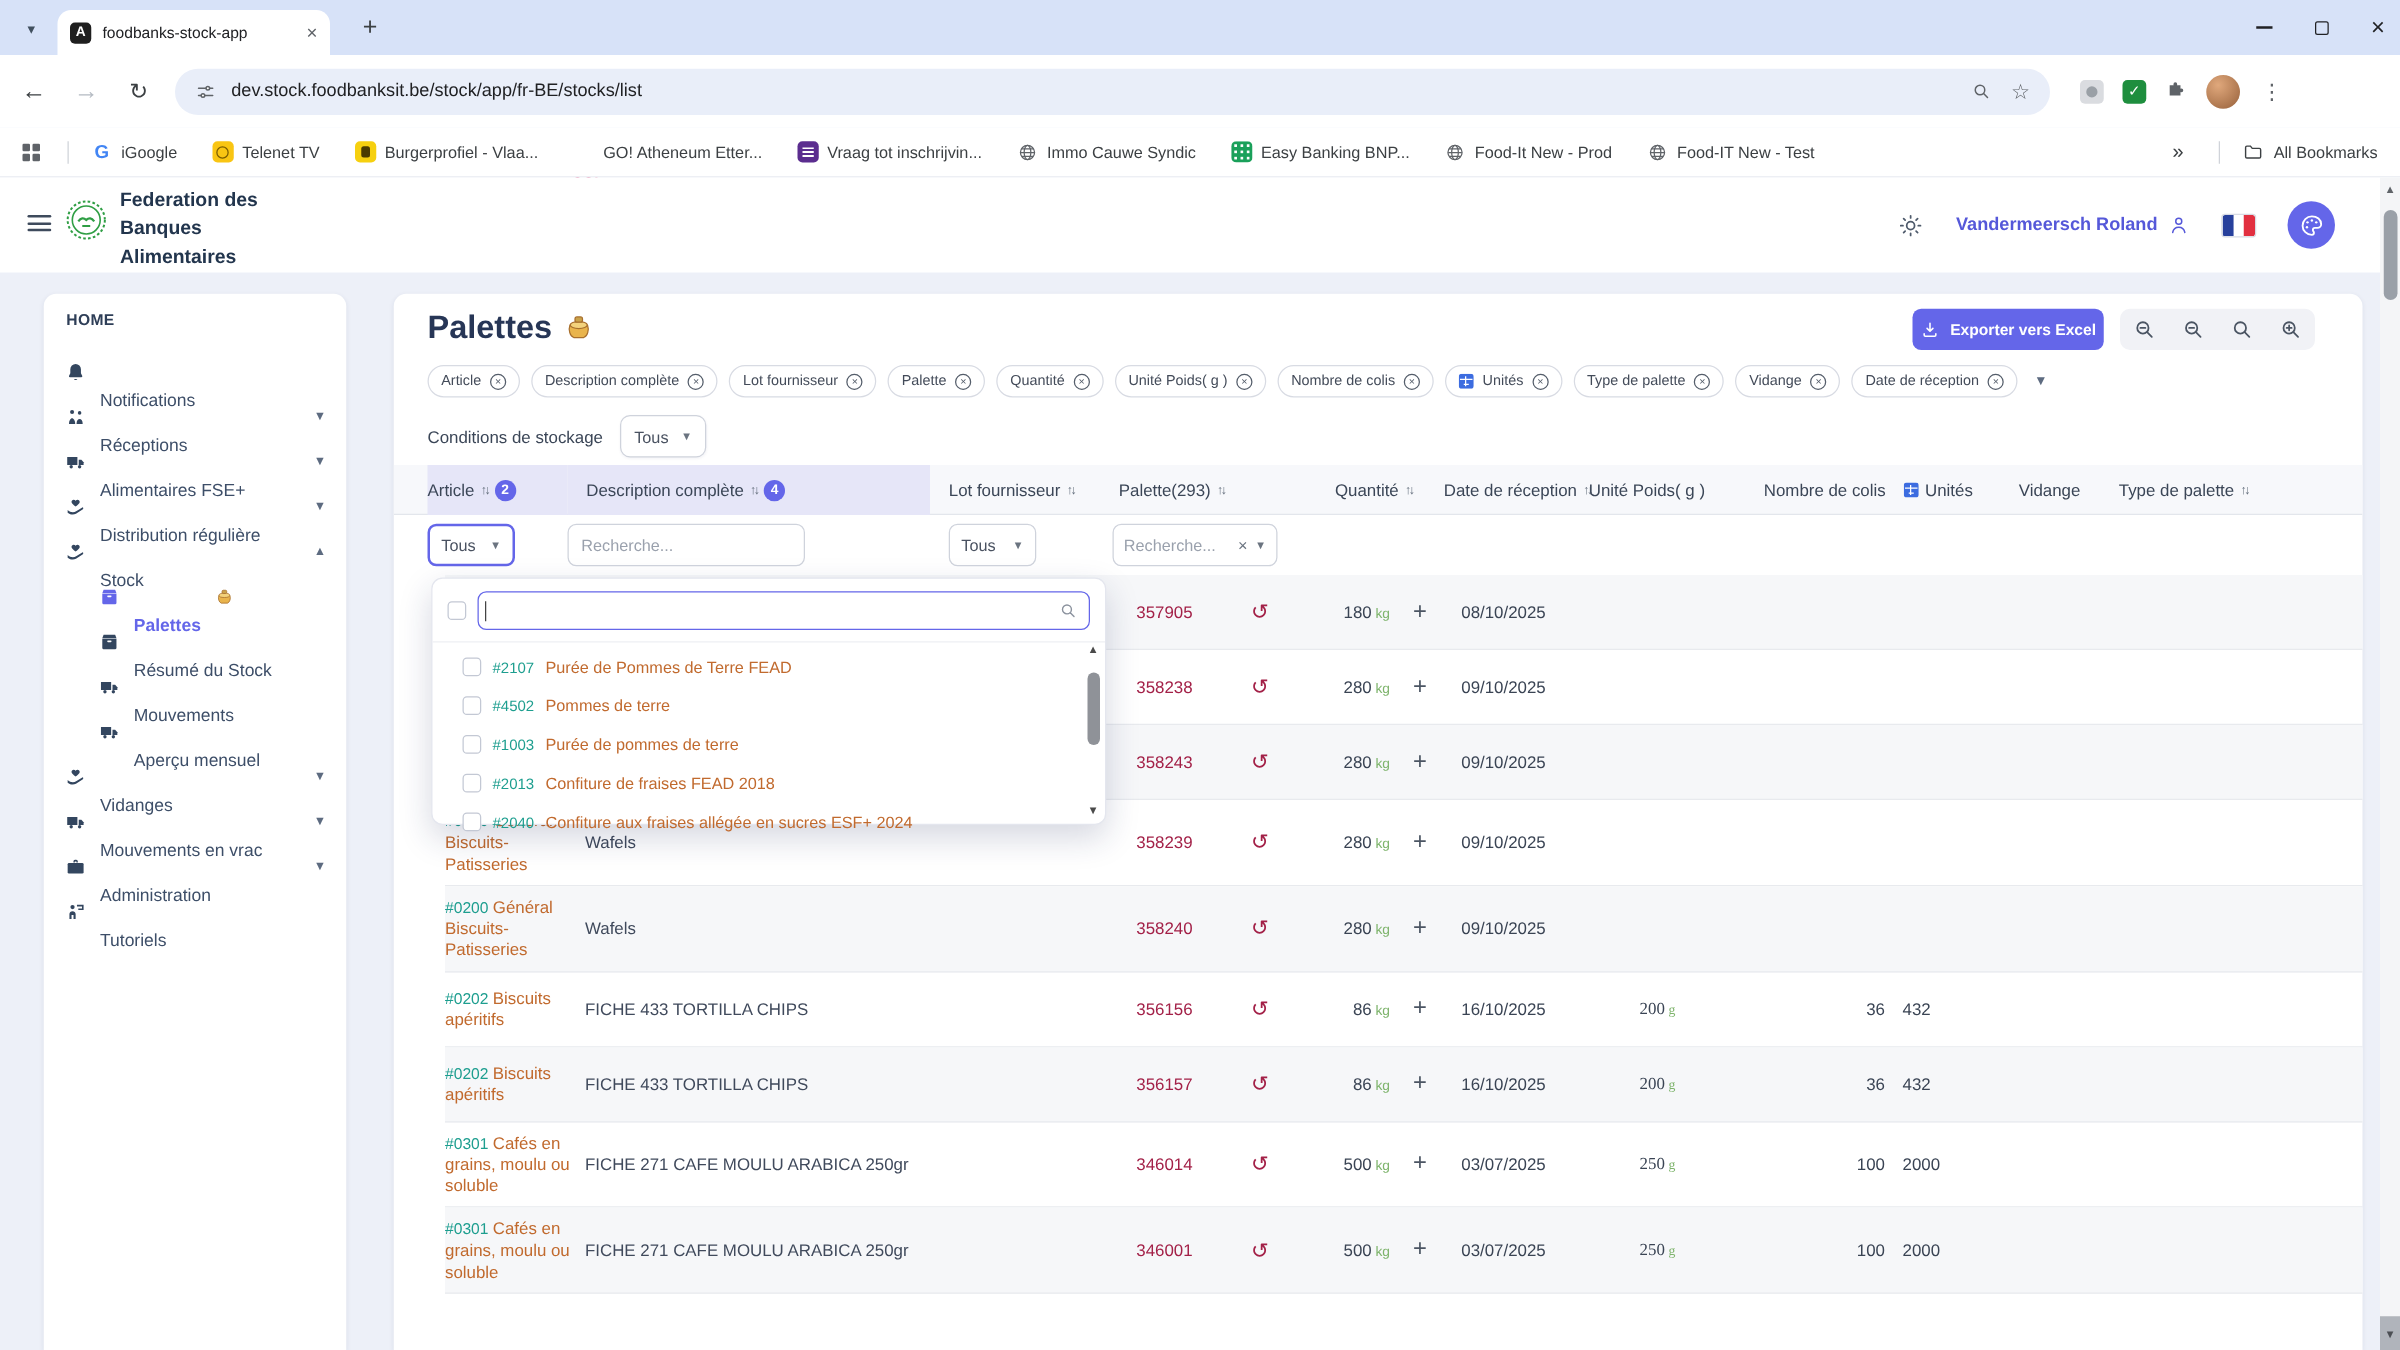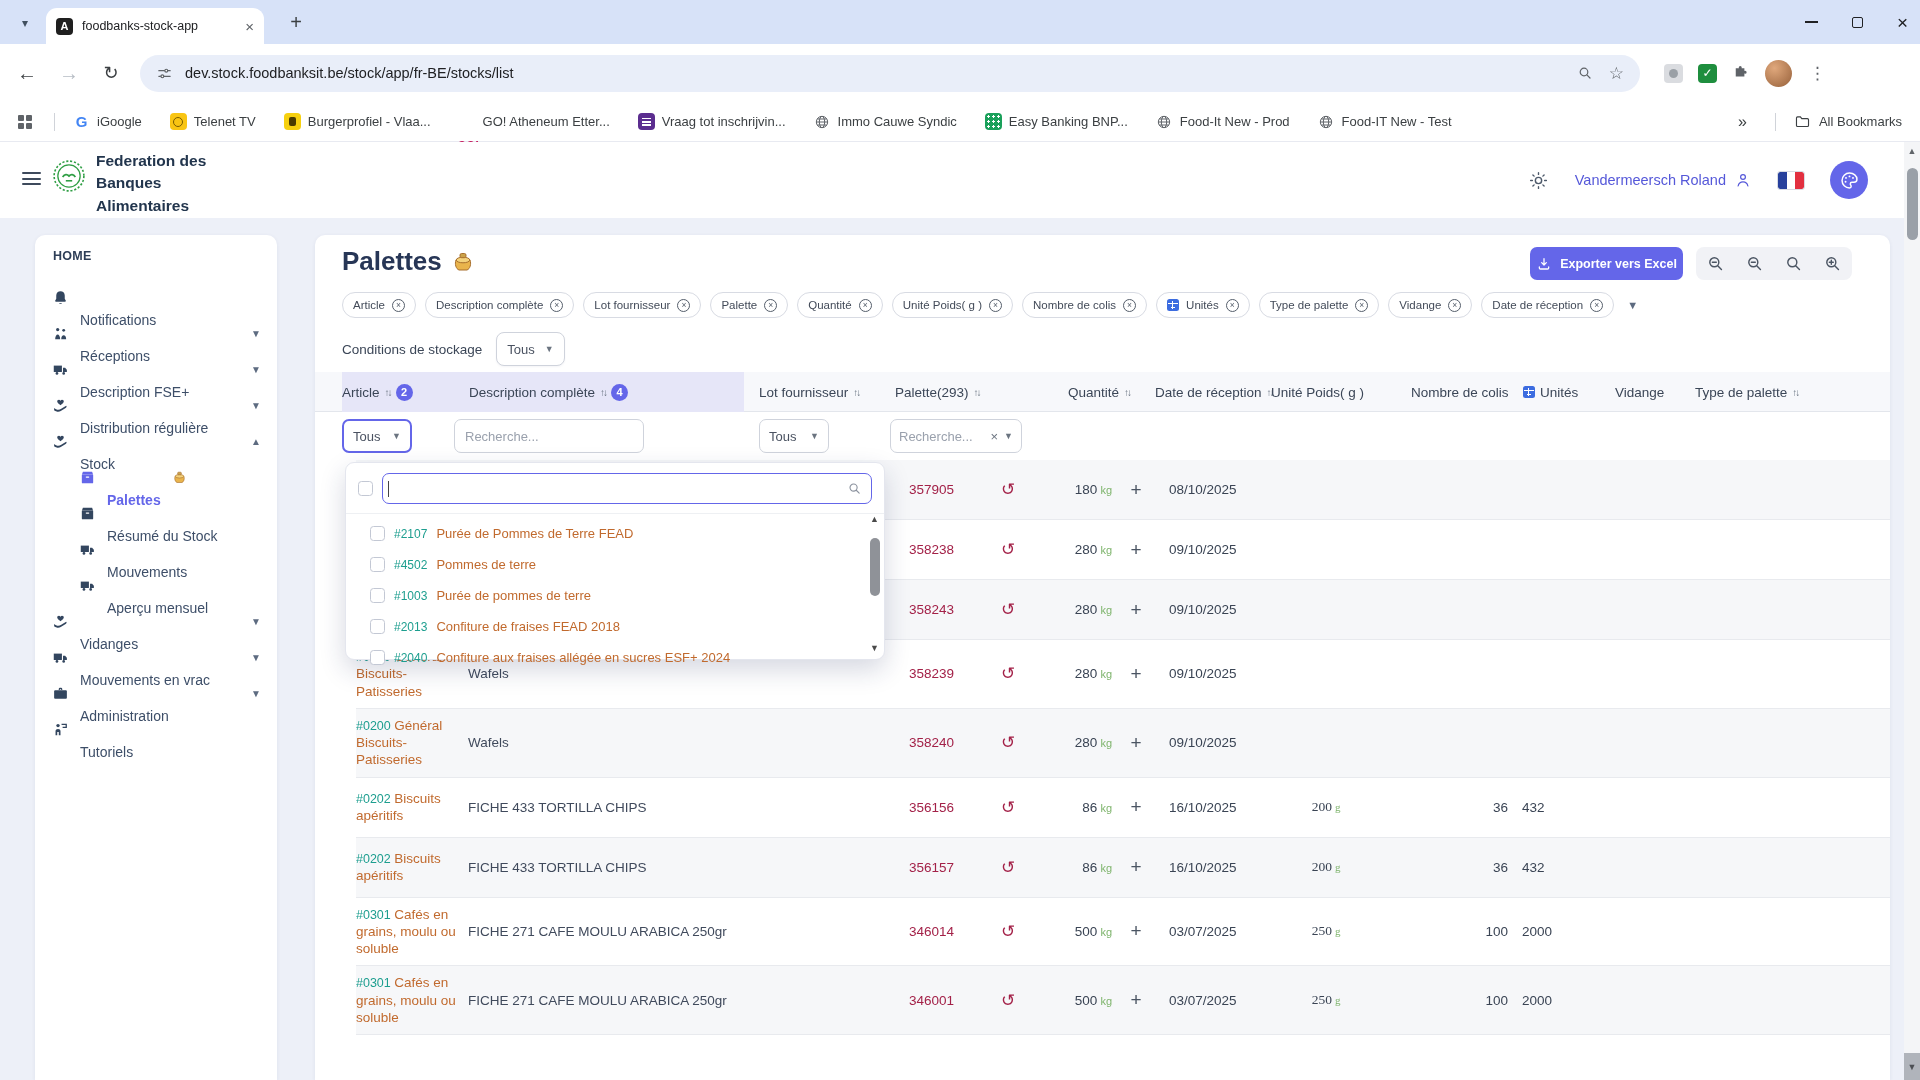--- a/index.html
+++ b/index.html
@@ -57,21 +57,21 @@
   .allbookmarks { display:flex; align-items:center; gap:8px; color:#3c4043; font-size:13px;text-align:center; }
 
   
   .appheader { position:absolute; left:0; top:142px; width:1920px; height:76px; background:#fff; }
   .hamburger { position:absolute; left:22px; top:30px; width:19px; display:flex; flex-direction:column; gap:3.5px; cursor:pointer; }
   .hamburger span { height:2px; background:#3e4a5c; border-radius:1px; }
   .applogo { position:absolute; left:52px; top:17px; width:34px; height:34px; }
   .orgname { position:absolute; left:96px; top:8px; font-size:15.5px; font-weight:700; color:#22354d; line-height:1.45; }
   .hdr-right { position:absolute; right:52px; top:0; height:76px; display:flex; align-items:center; gap:26px; }
   .sunbtn { color:#4e5a6b; }
-  .userchip { display:flex; align-items:center; gap:8px; color:#5558d9; font-size:14.5px; font-weight:400; cursor:pointer; }
+  .userchip { display:flex; align-items:center; gap:8px; color:#5558d9; font-size:14.5px; font-weight:700; cursor:pointer; }
   .flag { width:26px; height:17px; display:flex; border-radius:2px; overflow:hidden; outline:1px solid #d8dbe3; }
   .flag i { flex:1; } .flag .b { background:#27409c; } .flag .w { background:#fff; } .flag .r { background:#e23040; }
   .palettebtn { width:38px; height:38px; border-radius:50%; background:#6466e9; display:flex; align-items:center; justify-content:center; cursor:pointer; }
 
   
   .sidebar { position:absolute; left:35px; top:235px; width:242px; height:845px; background:#fff; border-radius:10px 10px 0 0; box-shadow:0 1px 4px rgba(35,45,80,.07); padding-top:14px; }
   .side-home { padding-left:18px; font-size:12.5px; font-weight:700; color:#2e3e57; letter-spacing:.3px; }
   .side-list { margin-top:16px; }
   .side-item { height:36px; display:flex; align-items:center; gap:11px; padding-left:17px; padding-right:12px; color:#3d4e68; font-size:14px; cursor:pointer; position:relative; }
   .side-item .sic { color:#33465f; flex:0 0 auto; }
@@ -451,21 +451,21 @@
         <svg class="ic sic" width="17" height="17">
           <use href="#i-users"></use>
         </svg>
         <span class="side-label">Réceptions</span>
         <span class="side-chev">▼</span>
       </div>
       <div class="side-item">
         <svg class="ic sic" width="17" height="17">
           <use href="#i-truck"></use>
         </svg>
-        <span class="side-label">Description FSE+</span>
+        <span class="side-label">Alimentaires FSE+</span>
         <span class="side-chev">▼</span>
       </div>
       <div class="side-item">
         <svg class="ic sic" width="17" height="17">
           <use href="#i-hand"></use>
         </svg>
         <span class="side-label">Distribution régulière</span>
         <span class="side-chev">▼</span>
       </div>
       <div class="side-item">

